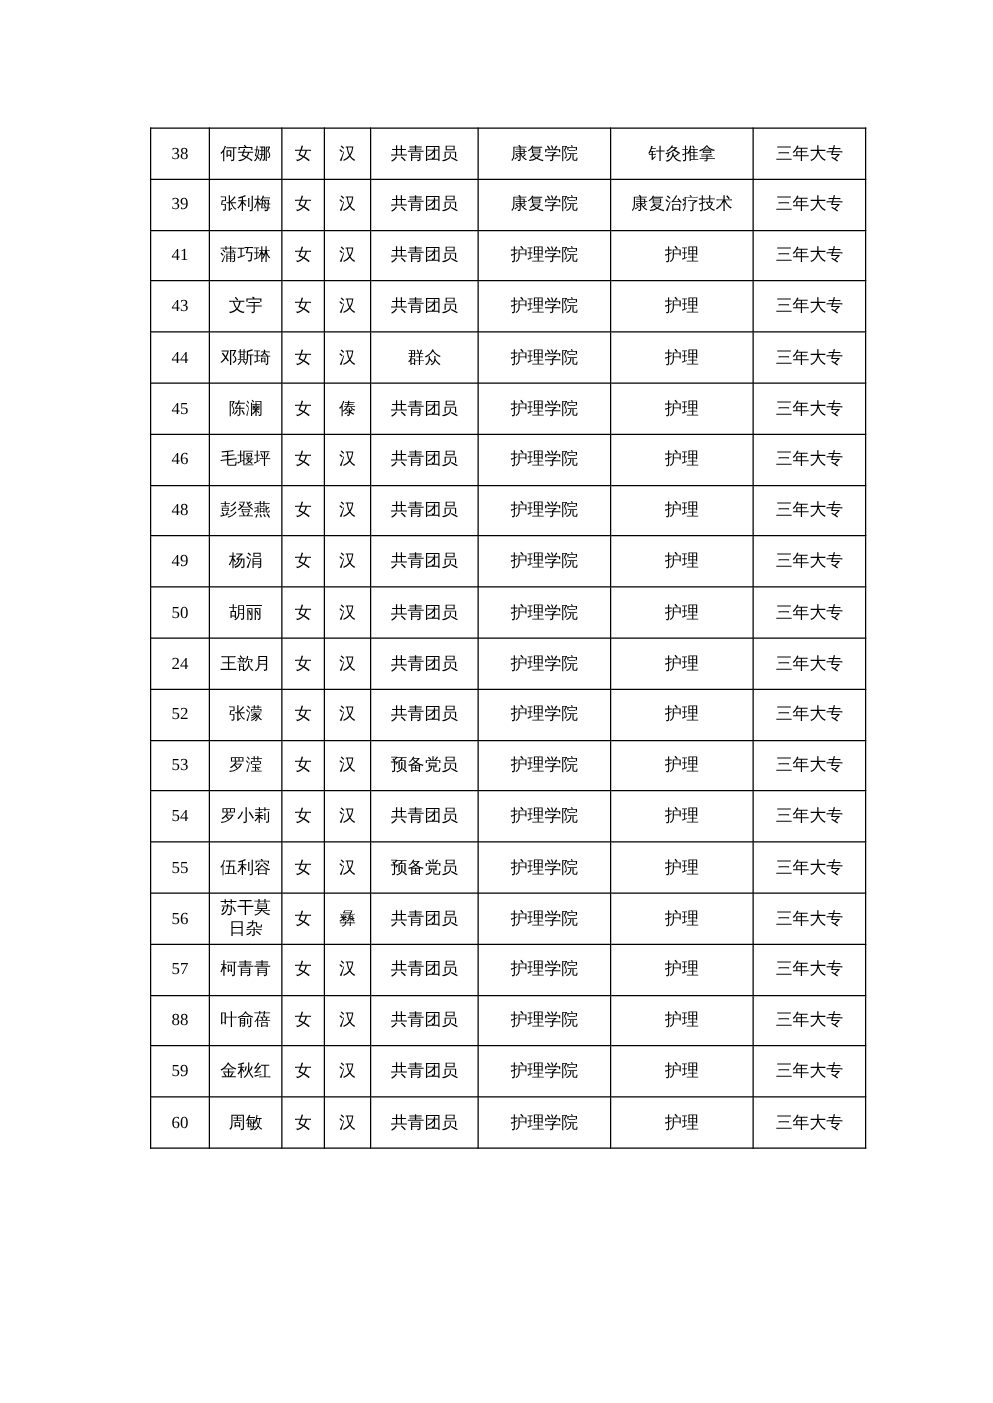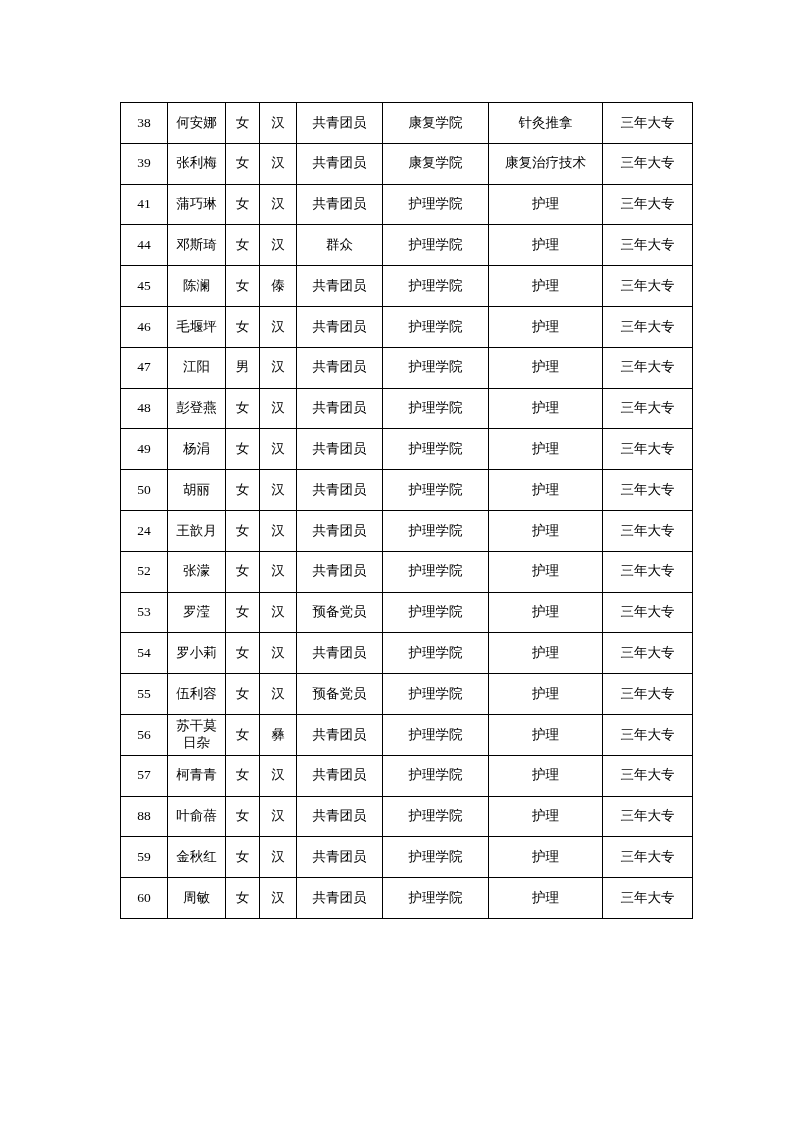--- a/index.html
+++ b/index.html
@@ -99,20 +99,30 @@
           <td class="idx">41</td>
           <td class="name">蒲巧琳</td>
           <td class="sex">女</td>
           <td class="eth">汉</td>
           <td class="pol">共青团员</td>
           <td class="col">护理学院</td>
           <td class="major">护理</td>
           <td class="degree">三年大专</td>
         </tr>
         <tr>
+          <td class="idx">43</td>
+          <td class="name">文宇</td>
+          <td class="sex">女</td>
+          <td class="eth">汉</td>
+          <td class="pol">共青团员</td>
+          <td class="col">护理学院</td>
+          <td class="major">护理</td>
+          <td class="degree">三年大专</td>
+        </tr>
+        <tr>
           <td class="idx">44</td>
           <td class="name">邓斯琦</td>
           <td class="sex">女</td>
           <td class="eth">汉</td>
           <td class="pol">群众</td>
           <td class="col">护理学院</td>
           <td class="major">护理</td>
           <td class="degree">三年大专</td>
         </tr>
         <tr>
@@ -122,30 +132,20 @@
           <td class="eth">傣</td>
           <td class="pol">共青团员</td>
           <td class="col">护理学院</td>
           <td class="major">护理</td>
           <td class="degree">三年大专</td>
         </tr>
         <tr>
           <td class="idx">46</td>
           <td class="name">毛堰坪</td>
           <td class="sex">女</td>
-          <td class="eth">汉</td>
-          <td class="pol">共青团员</td>
-          <td class="col">护理学院</td>
-          <td class="major">护理</td>
-          <td class="degree">三年大专</td>
-        </tr>
-        <tr>
-          <td class="idx">47</td>
-          <td class="name">江阳</td>
-          <td class="sex">男</td>
           <td class="eth">汉</td>
           <td class="pol">共青团员</td>
           <td class="col">护理学院</td>
           <td class="major">护理</td>
           <td class="degree">三年大专</td>
         </tr>
         <tr>
           <td class="idx">48</td>
           <td class="name">彭登燕</td>
           <td class="sex">女</td>

